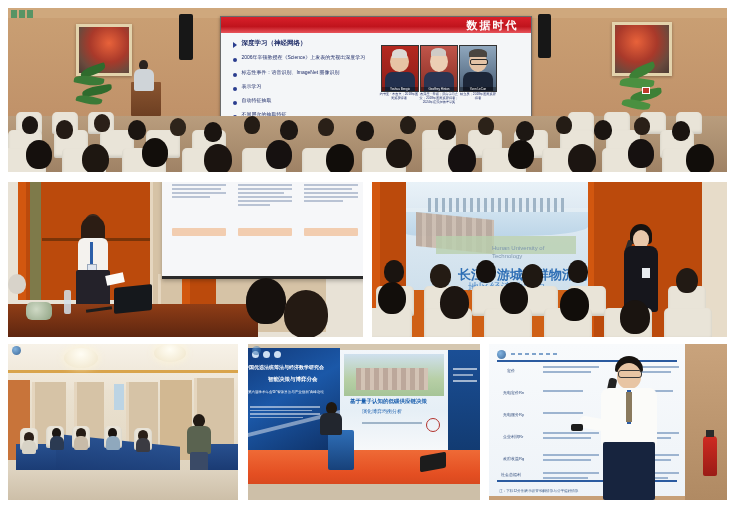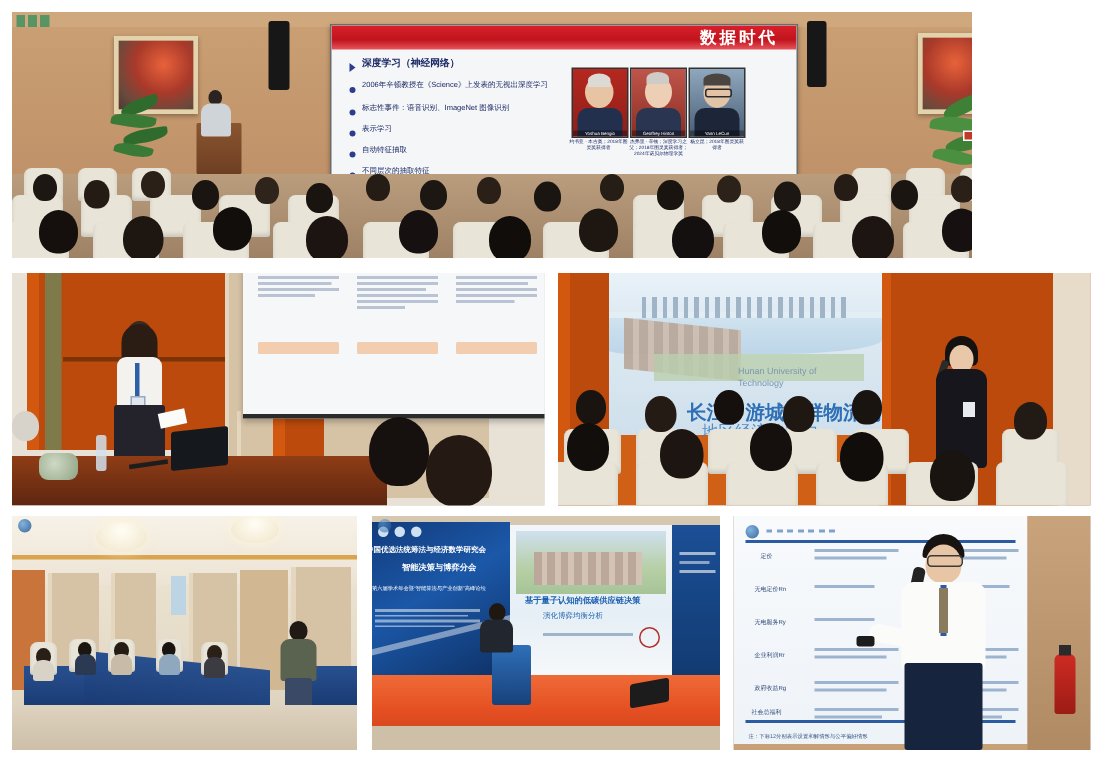--- a/index.html
+++ b/index.html
@@ -72,21 +72,21 @@
   .banner{position:absolute;overflow:hidden;}
   .bannertxt{position:absolute;color:#fff;font-size:4px;line-height:1.4;
              white-space:nowrap;}
   .tbl-lbl{position:absolute;color:#2f4a7a;font-size:4px;}
 </style>
 </head>
 <body>
 
 <div class="collage">
 
-  <div class="panel" style="left:8px;top:8px;width:640px;height:164px;">
+  <div class="panel" style="left:8px;top:8px;width:719px;height:164px;">
     <div class="scene">
 
       <div class="wall" style="background:linear-gradient(180deg,#caa074 0%,#c1936a 60%,#b98a62 100%);"></div>
 
       <div class="ceiling" style="height:10px;background:#cfa87d;"></div>
 
       <div class="painting" style="left:68px;top:16px;width:50px;height:46px;
            background:radial-gradient(circle at 60% 35%,#e8623a,#a9392a 45%,#6b4a3d 75%,#4b3a33);"></div>
 
       <div class="painting" style="left:604px;top:14px;width:54px;height:48px;

